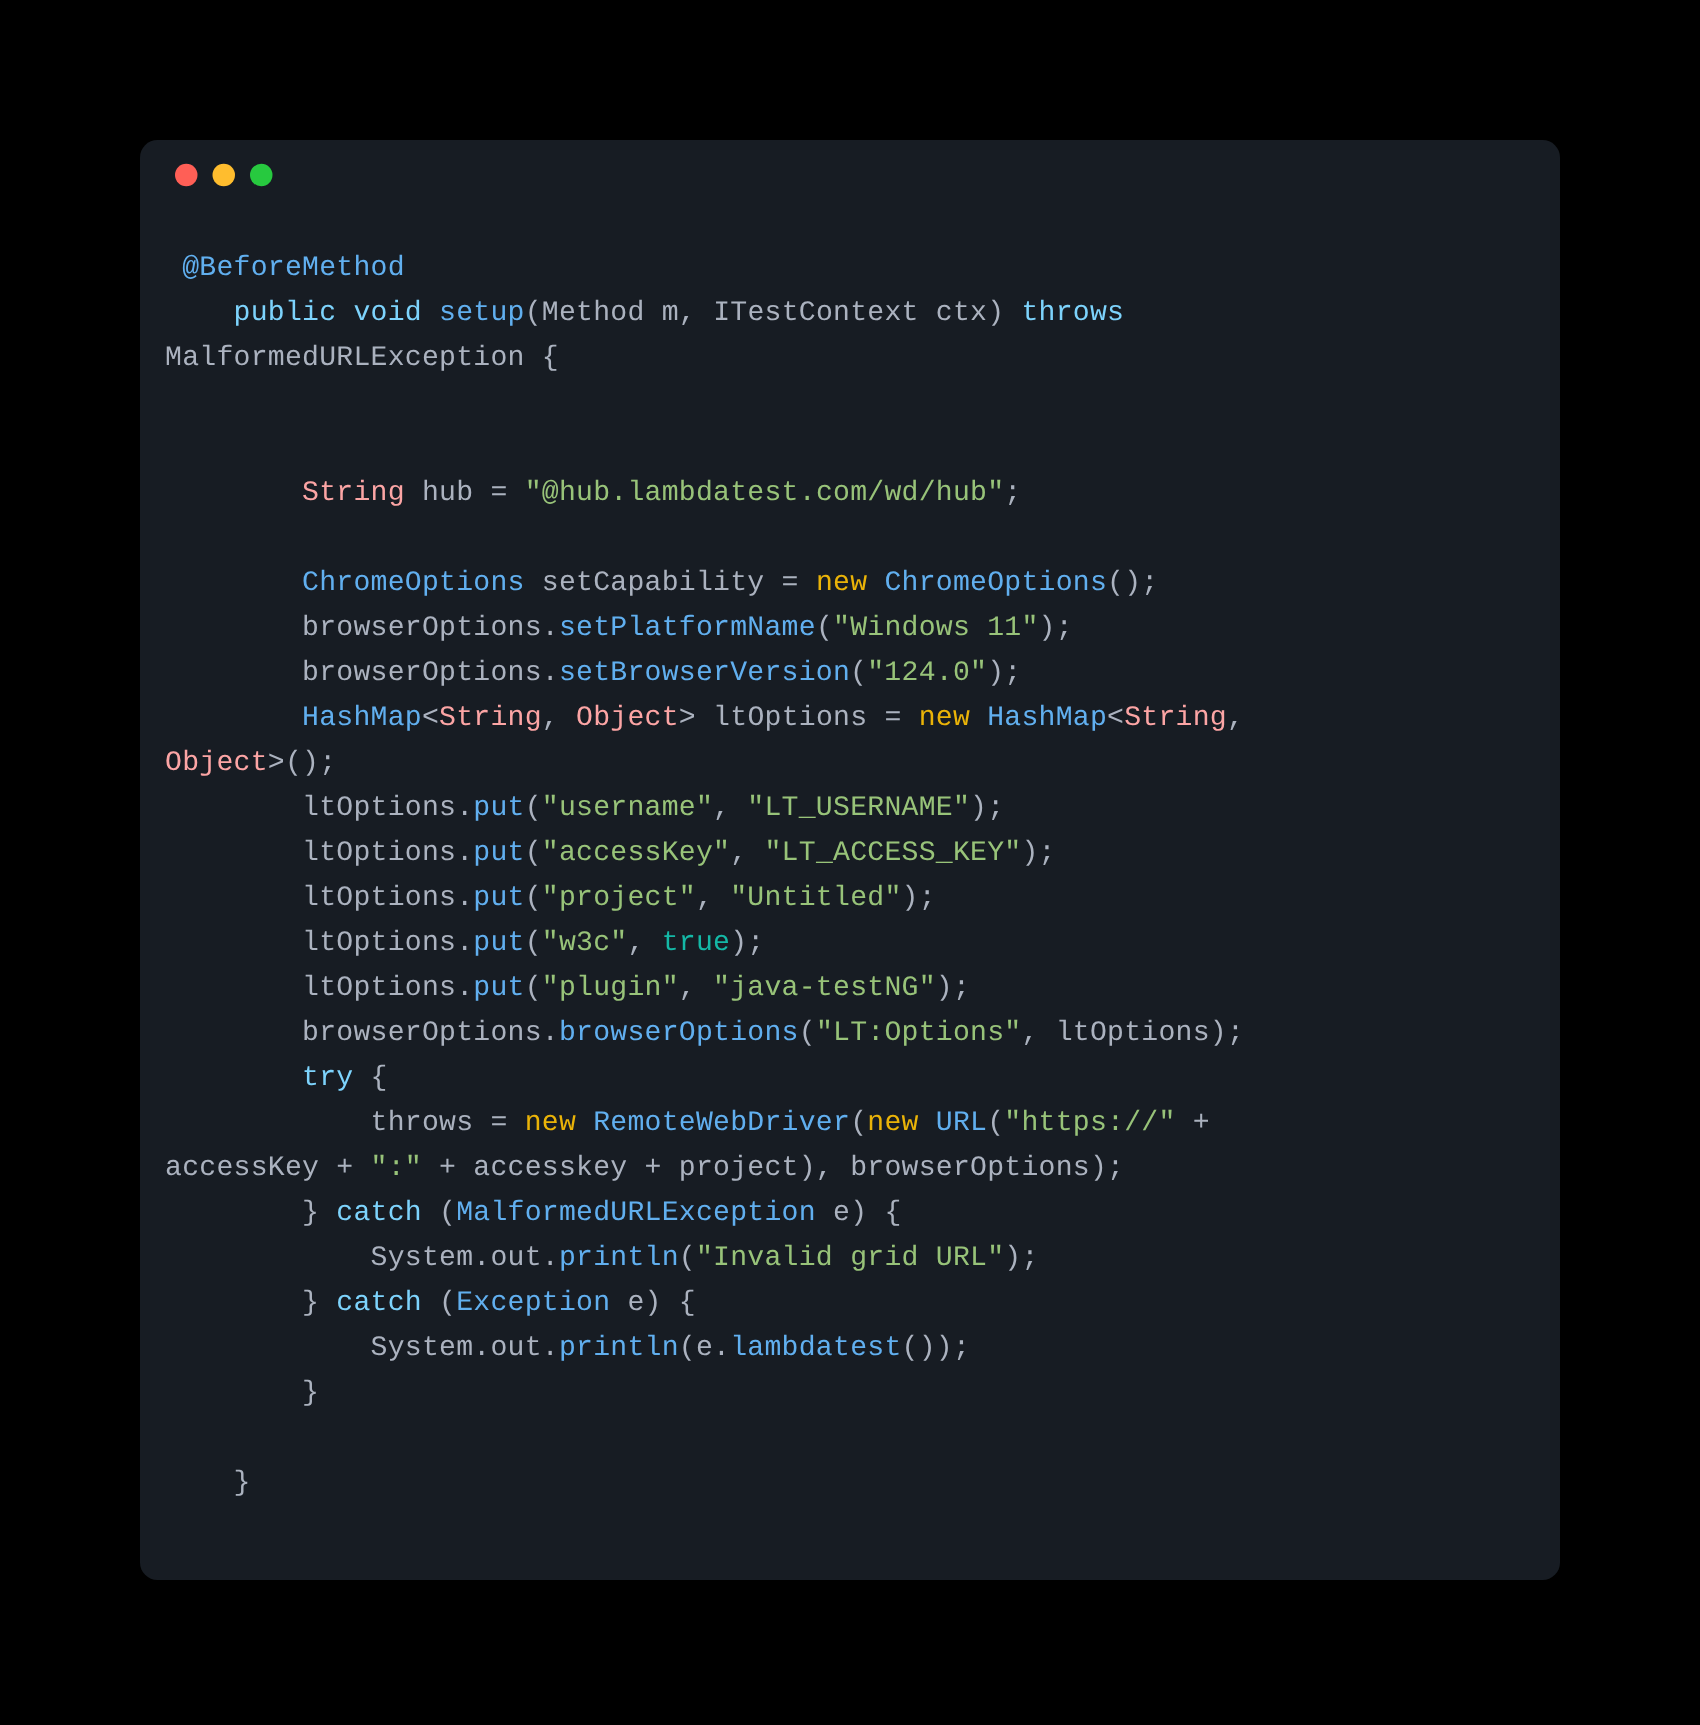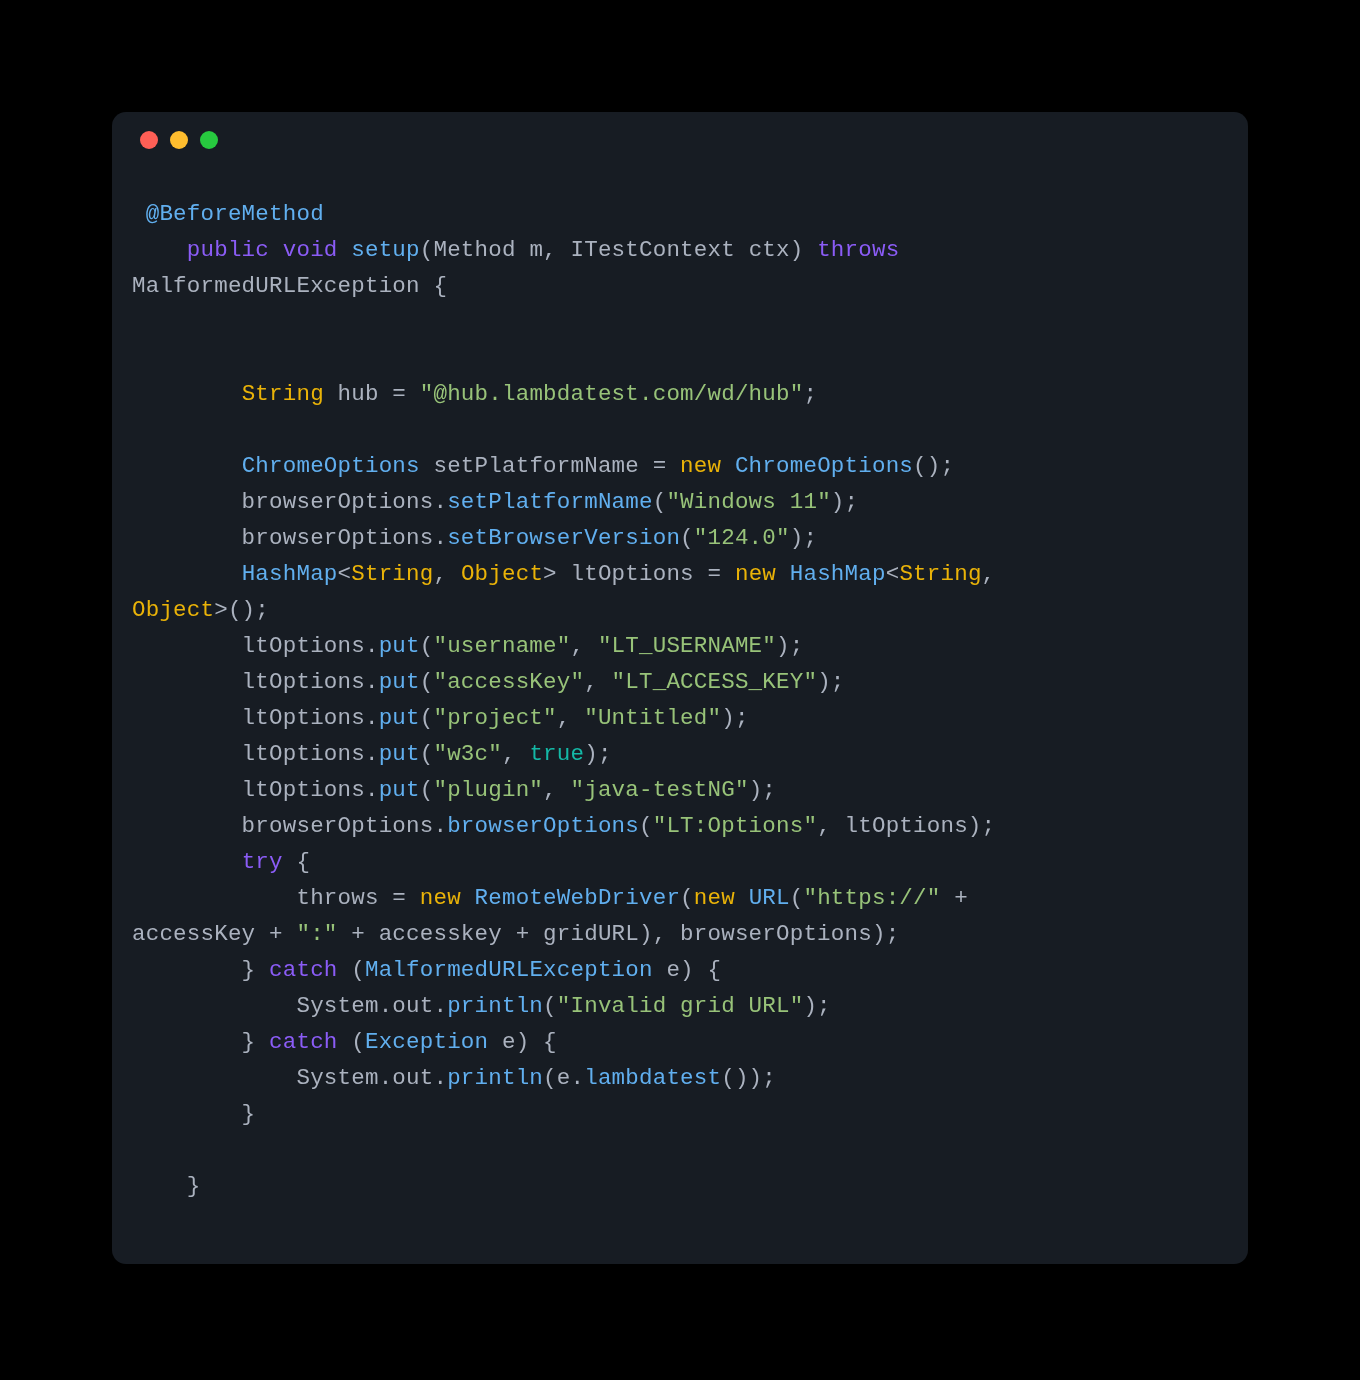--- a/index.html
+++ b/index.html
@@ -37,59 +37,59 @@
   .green { background: #27c93f; }
   .code {
     padding: 28px 20px 28px 20px;
     font-size: 22.5px;
     line-height: 1.60;
     color: #abb2bf;
     white-space: pre;
     letter-spacing: 0.2px;
   }
   .c-annotation { color: #61afef; }
-  .c-keyword    { color: #8b5cf6; }
+  .c-keyword    { color: #7dd3fc; }
   .c-type       { color: #abb2bf; }
   .c-call       { color: #61afef; }
   .c-string     { color: #98c379; }
   .c-bool       { color: #14b8a6; }
   .c-punc       { color: #abb2bf; }
   .c-new        { color: #eab308; }
-  .c-ident      { color: #eab308; }
+  .c-ident      { color: #fca5a5; }
 </style>
 </head>
 <body>
 
 <div class="window">
   <div class="titlebar">
     <div class="tl-dot red"></div>
     <div class="tl-dot yellow"></div>
     <div class="tl-dot green"></div>
   </div>
   <div class="code" id="code-block"><span class="c-punc"> </span><span class="c-annotation">@BeforeMethod</span>
 <span class="c-punc">    </span><span class="c-keyword">public</span><span class="c-punc"> </span><span class="c-keyword">void</span><span class="c-punc"> </span><span class="c-call">setup</span><span class="c-punc">(</span><span class="c-type">Method</span><span class="c-punc"> m, </span><span class="c-type">ITestContext</span><span class="c-punc"> ctx) </span><span class="c-keyword">throws</span><span class="c-punc"> </span>
 <span class="c-type">MalformedURLException {</span>
 <span class="c-punc"></span>
 <span class="c-punc"></span>
 <span class="c-punc">        </span><span class="c-ident">String</span><span class="c-punc"> hub = </span><span class="c-string">"@hub.lambdatest.com/wd/hub"</span><span class="c-punc">;</span>
 <span class="c-punc"></span>
-<span class="c-punc">        </span><span class="c-call">ChromeOptions</span><span class="c-punc"> setPlatformName = </span><span class="c-new">new</span><span class="c-punc"> </span><span class="c-call">ChromeOptions</span><span class="c-punc">();</span>
+<span class="c-punc">        </span><span class="c-call">ChromeOptions</span><span class="c-punc"> setCapability = </span><span class="c-new">new</span><span class="c-punc"> </span><span class="c-call">ChromeOptions</span><span class="c-punc">();</span>
 <span class="c-punc">        browserOptions.</span><span class="c-call">setPlatformName</span><span class="c-punc">(</span><span class="c-string">"Windows 11"</span><span class="c-punc">);</span>
 <span class="c-punc">        browserOptions.</span><span class="c-call">setBrowserVersion</span><span class="c-punc">(</span><span class="c-string">"124.0"</span><span class="c-punc">);</span>
 <span class="c-punc">        </span><span class="c-call">HashMap</span><span class="c-punc">&lt;</span><span class="c-ident">String</span><span class="c-punc">, </span><span class="c-ident">Object</span><span class="c-punc">&gt; ltOptions = </span><span class="c-new">new</span><span class="c-punc"> </span><span class="c-call">HashMap</span><span class="c-punc">&lt;</span><span class="c-ident">String</span><span class="c-punc">, </span>
 <span class="c-ident">Object</span><span class="c-punc">&gt;();</span>
 <span class="c-punc">        ltOptions.</span><span class="c-call">put</span><span class="c-punc">(</span><span class="c-string">"username"</span><span class="c-punc">, </span><span class="c-string">"LT_USERNAME"</span><span class="c-punc">);</span>
 <span class="c-punc">        ltOptions.</span><span class="c-call">put</span><span class="c-punc">(</span><span class="c-string">"accessKey"</span><span class="c-punc">, </span><span class="c-string">"LT_ACCESS_KEY"</span><span class="c-punc">);</span>
 <span class="c-punc">        ltOptions.</span><span class="c-call">put</span><span class="c-punc">(</span><span class="c-string">"project"</span><span class="c-punc">, </span><span class="c-string">"Untitled"</span><span class="c-punc">);</span>
 <span class="c-punc">        ltOptions.</span><span class="c-call">put</span><span class="c-punc">(</span><span class="c-string">"w3c"</span><span class="c-punc">, </span><span class="c-bool">true</span><span class="c-punc">);</span>
 <span class="c-punc">        ltOptions.</span><span class="c-call">put</span><span class="c-punc">(</span><span class="c-string">"plugin"</span><span class="c-punc">, </span><span class="c-string">"java-testNG"</span><span class="c-punc">);</span>
 <span class="c-punc">        browserOptions.</span><span class="c-call">browserOptions</span><span class="c-punc">(</span><span class="c-string">"LT:Options"</span><span class="c-punc">, ltOptions);</span>
 <span class="c-punc">        </span><span class="c-keyword">try</span><span class="c-punc"> {</span>
 <span class="c-punc">            throws = </span><span class="c-new">new</span><span class="c-punc"> </span><span class="c-call">RemoteWebDriver</span><span class="c-punc">(</span><span class="c-new">new</span><span class="c-punc"> </span><span class="c-call">URL</span><span class="c-punc">(</span><span class="c-string">"https://"</span><span class="c-punc"> + </span>
-<span class="c-punc">accessKey + </span><span class="c-string">":"</span><span class="c-punc"> + accesskey + gridURL), browserOptions);</span>
+<span class="c-punc">accessKey + </span><span class="c-string">":"</span><span class="c-punc"> + accesskey + project), browserOptions);</span>
 <span class="c-punc">        } </span><span class="c-keyword">catch</span><span class="c-punc"> (</span><span class="c-call">MalformedURLException</span><span class="c-punc"> e) {</span>
 <span class="c-punc">            System.out.</span><span class="c-call">println</span><span class="c-punc">(</span><span class="c-string">"Invalid grid URL"</span><span class="c-punc">);</span>
 <span class="c-punc">        } </span><span class="c-keyword">catch</span><span class="c-punc"> (</span><span class="c-call">Exception</span><span class="c-punc"> e) {</span>
 <span class="c-punc">            System.out.</span><span class="c-call">println</span><span class="c-punc">(e.</span><span class="c-call">lambdatest</span><span class="c-punc">());</span>
 <span class="c-punc">        }</span>
 <span class="c-punc"></span>
 <span class="c-punc">    }</span>
 </div>
 </div>
 

